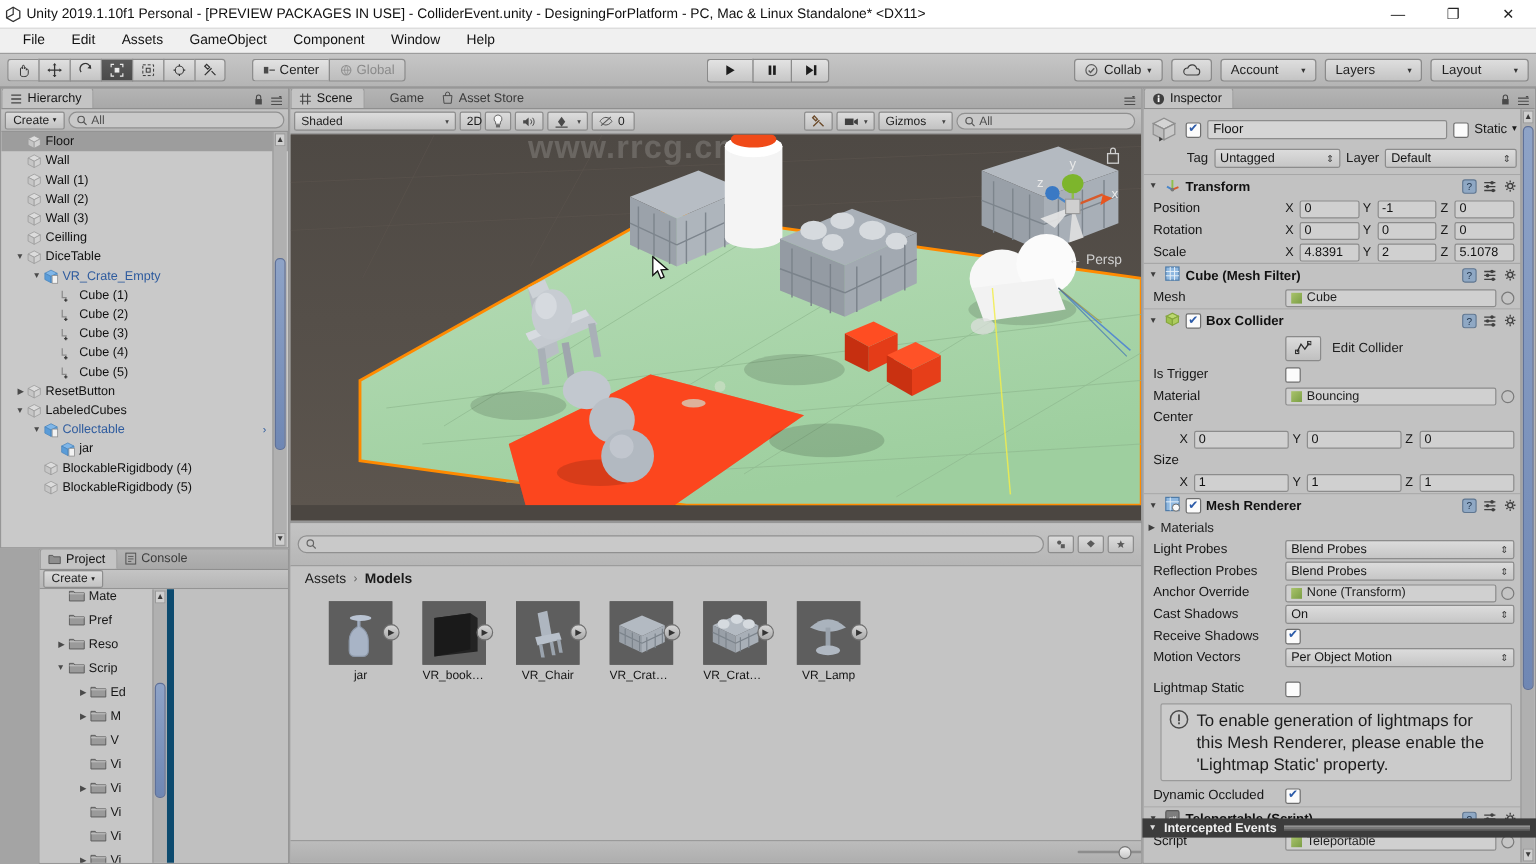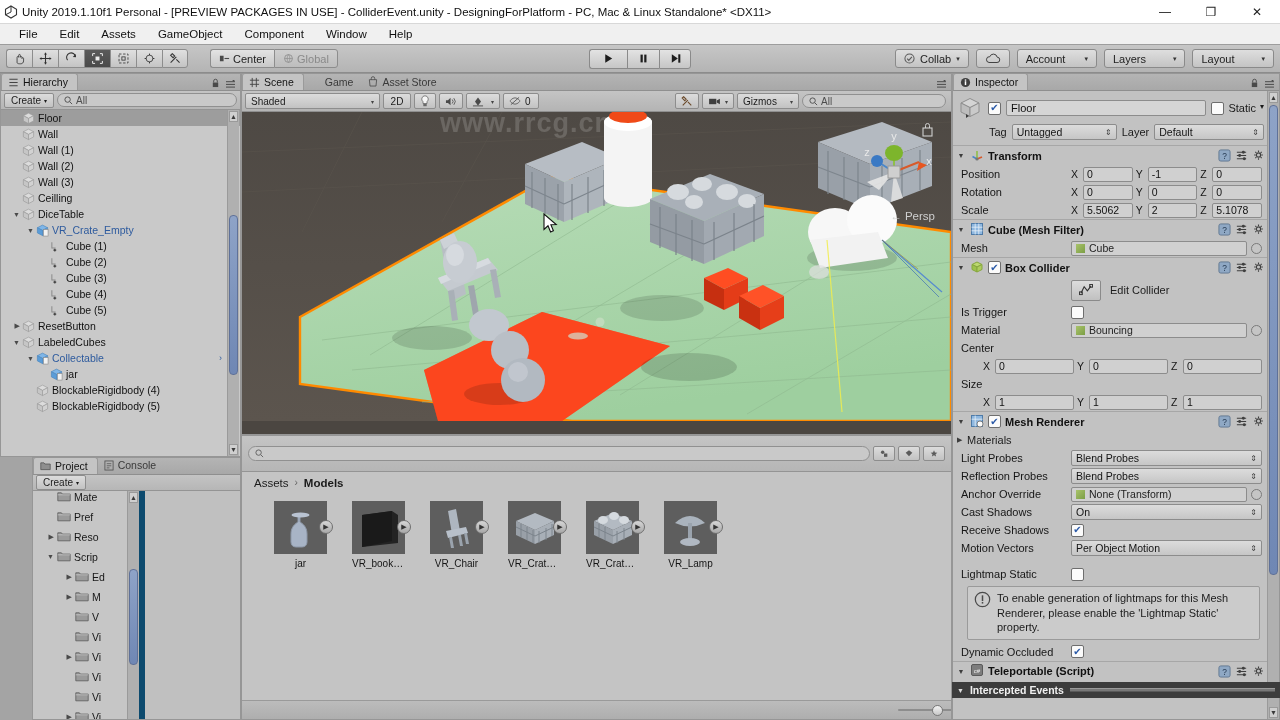--- a/index.html
+++ b/index.html
@@ -156,21 +156,21 @@
   .vecrow { display:flex; align-items:center; gap:3px; flex:1; }
   .axis { font-size:10.5px; color:#161616; width:9px; }
   .num { flex:1; height:15px; background:#d0d0d0; border:1px solid #8c8c8c; border-radius:2px;
          padding:0 3px; display:flex; align-items:center; font-size:10.5px; color:#111; }
   .objfield { flex:1; height:15px; background:#d0d0d0; border:1px solid #8c8c8c; border-radius:2px;
               display:flex; align-items:center; gap:4px; padding:0 4px; font-size:10.5px; }
   .radio { width:11px; height:11px; border-radius:50%; border:1px solid #7a7a7a;
            background:#c5c5c5; margin-left:4px; flex:0 0 11px; }
   .helpbox { margin:3px 8px 3px 14px; background:#cbcbcb; border:1px solid #9a9a9a;
              border-radius:2px; display:flex; gap:6px; padding:4px 6px; }
-  .helpbox .txt { font-size:11px; line-height:1.32; color:#1c1c1c; }
+  .helpbox .txt { font-size:14px; line-height:1.32; color:#1c1c1c; }
   .warnicon { width:17px; height:17px; flex:0 0 17px; }
   .editbtn { width:30px; height:21px; background:linear-gradient(#dcdcdc,#c0c0c0);
              border:1px solid #8a8a8a; border-radius:2px; display:flex;
              align-items:center; justify-content:center; }
   #eventbar { position:absolute; left:952px; bottom:22px; width:328px; height:16px;
               background:#3c3c3c; display:flex; align-items:center; padding:0 5px; gap:6px; }
   #eventbar .et { color:#f0f0f0; font-size:10.5px; font-weight:bold; }
   #eventbar .eline { flex:1; height:4px; background:#787878; border-top:1px solid #9a9a9a;
                      border-bottom:1px solid #5a5a5a; }
 
@@ -704,21 +704,21 @@
               <path d="M8 1.2 L10.8 1.2 L9.4 3z" fill="#4a4a4a"></path>
             </svg>
         </div>
       </div>
 
       <div id="scenetools">
         <div class="sdrop" style="width:135px">
           <span>Shaded</span>
           <span class="ar">▾</span>
         </div>
-        <div class="sdrop" style="width:28px;justify-content:center">
+        <div class="sdrop" style="width:18px;">
           <span>2D</span>
         </div>
         <div class="sdrop" style="width:22px;justify-content:center">
           <svg width="10" height="12" viewBox="0 0 10 12">
               <path d="M5 .8a3.3 3.3 0 00-2 5.9V8.5h4V6.7A3.3 3.3 0 005 .8z" fill="#f6f6f6" stroke="#555" stroke-width=".7"></path>
               <rect x="3.3" y="9" width="3.4" height="2.2" fill="#6a6a6a"></rect>
             </svg>
         </div>
         <div class="sdrop" style="width:24px;justify-content:center">
           <svg width="12" height="11" viewBox="0 0 13 12">
@@ -1145,21 +1145,21 @@
                     <span class="axis">Y</span>
                     <span class="num">0</span>
                     <span class="axis">Z</span>
                     <span class="num">0</span>
                   </span>
                 </div>
                 <div class="prow">
                   <span class="pname">Scale</span>
                   <span class="vecrow">
                     <span class="axis">X</span>
-                    <span class="num">5.5062</span>
+                    <span class="num">4.8391</span>
                     <span class="axis">Y</span>
                     <span class="num">2</span>
                     <span class="axis">Z</span>
                     <span class="num">5.1078</span>
                   </span>
                 </div>
               </div>
               <div class="comp">
                 <div class="comphead">
                   <span class="tri">▼</span>

